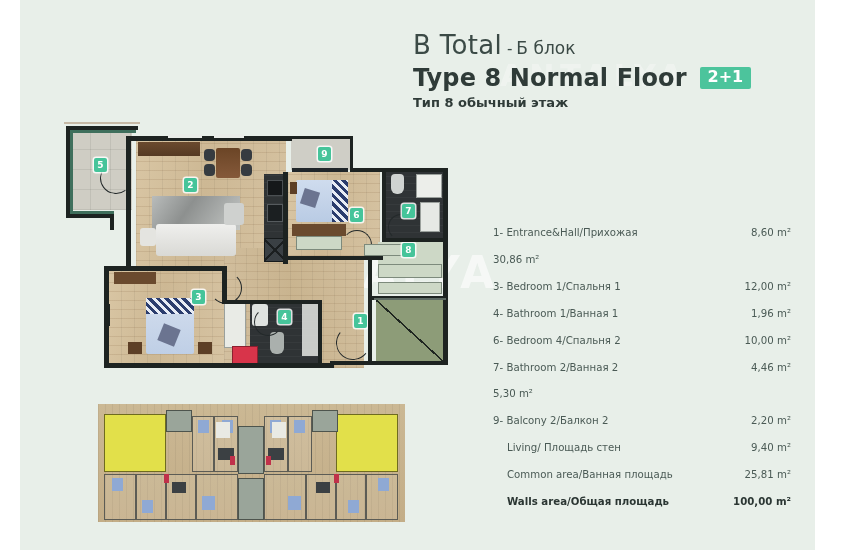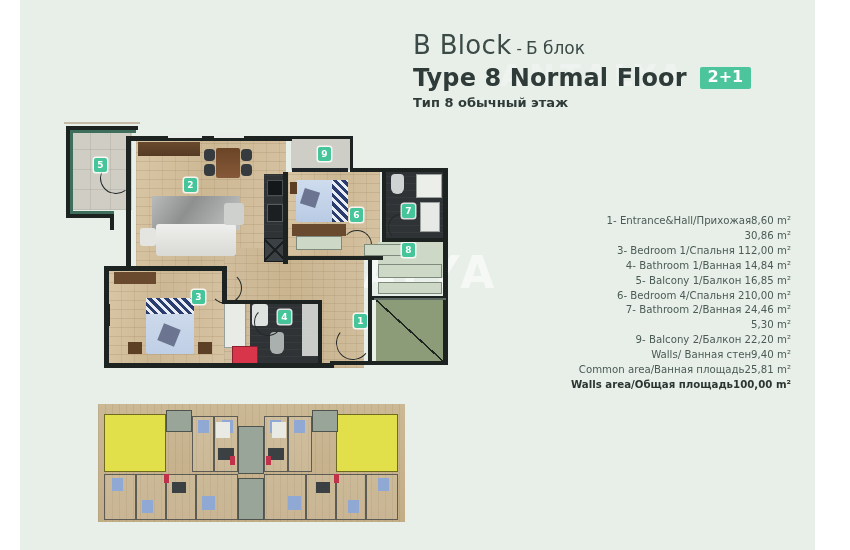--- a/index.html
+++ b/index.html
@@ -24,22 +24,22 @@
   .blk-ru{font-size:17px;color:#3b4a46;font-weight:400;}
   .h-row2{display:flex;align-items:center;margin-top:4px;}
   .type-en{font-size:24px;font-weight:700;color:#2f3b38;letter-spacing:.1px;}
   .badge{margin-left:13px;background:#4cc49c;color:#fff;font-size:16px;
          font-weight:700;padding:1px 8px 3px 8px;border-radius:2px;line-height:1.15;}
   .h-row3{font-size:13px;font-weight:700;color:#2f3b38;margin-top:3px;}
 
   
   #legend{position:absolute;left:473px;top:214px;width:298px;
           font-size:10.2px;color:#4a5a55;}
-  .lg{display:flex;justify-content:flex-end;line-height:14.9px;
-      white-space:nowrap;}
+  .lg{display:flex;justify-content:space-between;line-height:14.9px;
+      white-space:nowrap;margin-top:12px;}
   .lg .nm{padding-left:0;}
   .lg.ind .nm{padding-left:14px;}
   .lg.tot{font-weight:700;color:#2b3633;}
   .lg .ar{text-align:right;}
 
   
   #plan{position:absolute;left:44px;top:118px;width:400px;height:268px;}
   .rm{position:absolute;box-sizing:border-box;}
 
   
@@ -93,21 +93,21 @@
 <body>
 
 <div id="page">
   <div id="sheet">
 
     <div class="wm wm-main">ANTALYA</div>
     <div class="wm wm-tr">ANTALYA</div>
 
     <div id="header">
       <div class="h-row1">
-        <span class="blk-en">B Block</span>
+        <span class="blk-en">B Total</span>
         <span class="blk-dash">-</span>
         <span class="blk-ru">Б блок</span>
       </div>
       <div class="h-row2">
         <span class="type-en">Type 8 Normal Floor</span>
         <span class="badge">2+1</span>
       </div>
       <div class="h-row3">Тип 8 обычный этаж</div>
     </div>
 
@@ -118,43 +118,39 @@
         </div>
       <div class="lg">
           <span class="ar">30,86 m²</span>
         </div>
       <div class="lg">
           <span class="nm">3- Bedroom 1/Спальня 1</span>
           <span class="ar">12,00 m²</span>
         </div>
       <div class="lg">
           <span class="nm">4- Bathroom 1/Ванная 1</span>
-          <span class="ar">4,84 m²</span>
-        </div>
-      <div class="lg">
-          <span class="nm">5- Balcony 1/Балкон 1</span>
-          <span class="ar">6,85 m²</span>
+          <span class="ar">1,96 m²</span>
         </div>
       <div class="lg">
           <span class="nm">6- Bedroom 4/Спальня 2</span>
           <span class="ar">10,00 m²</span>
         </div>
       <div class="lg">
           <span class="nm">7- Bathroom 2/Ванная 2</span>
           <span class="ar">4,46 m²</span>
         </div>
       <div class="lg">
           <span class="ar">5,30 m²</span>
         </div>
       <div class="lg">
           <span class="nm">9- Balcony 2/Балкон 2</span>
           <span class="ar">2,20 m²</span>
         </div>
       <div class="lg ind">
-          <span class="nm">Walls/ Ванная стен</span>
+          <span class="nm">Living/ Площадь стен</span>
           <span class="ar">9,40 m²</span>
         </div>
       <div class="lg ind">
           <span class="nm">Common area/Ванная площадь</span>
           <span class="ar">25,81 m²</span>
         </div>
       <div class="lg ind tot">
           <span class="nm">Walls area/Общая площадь</span>
           <span class="ar">100,00 m²</span>
         </div>

